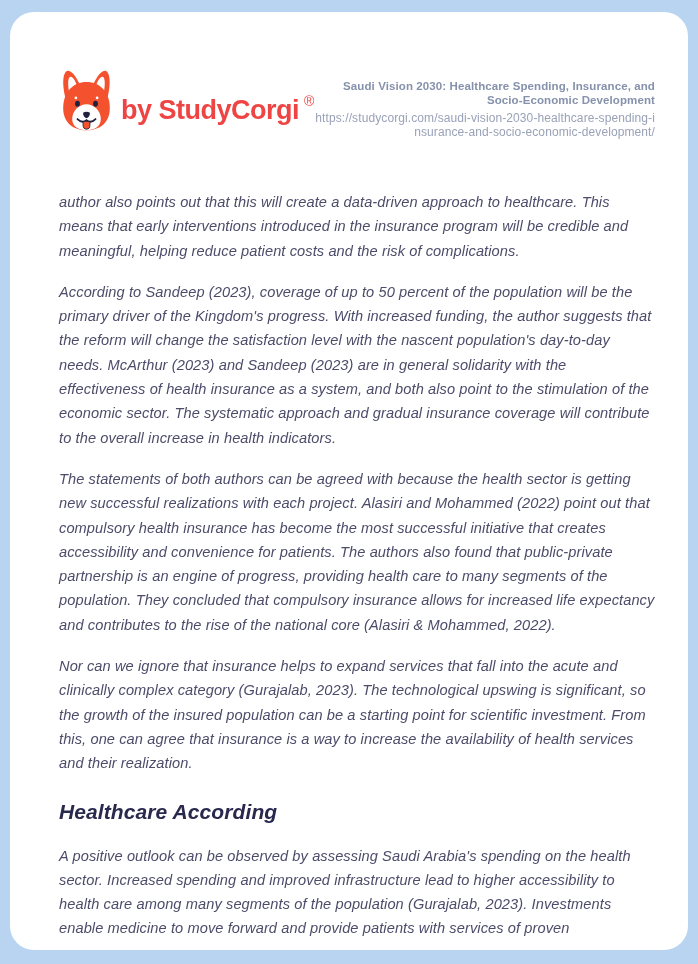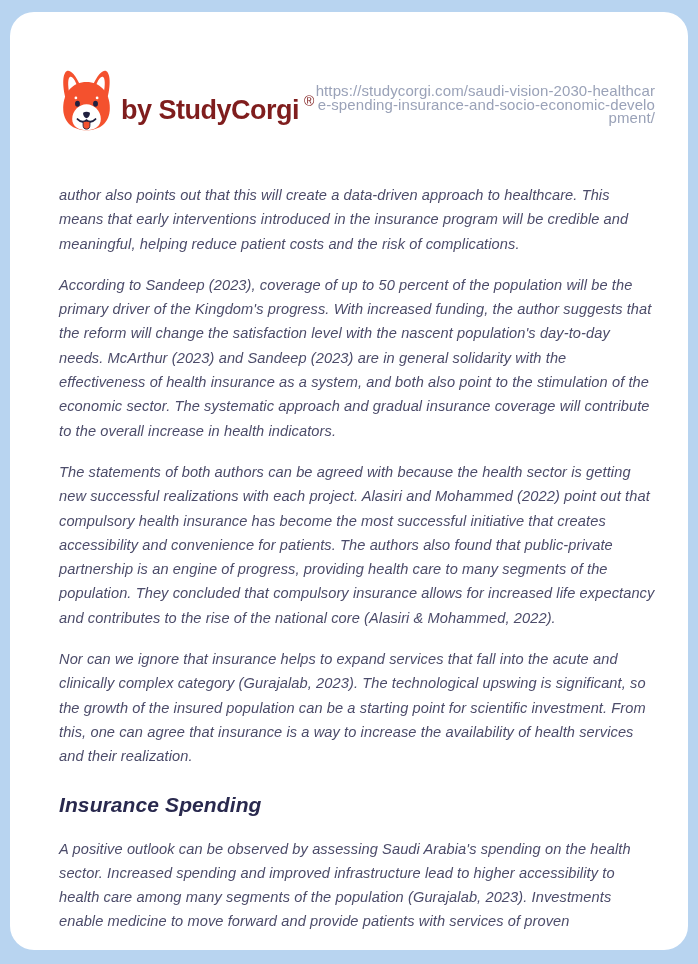--- a/index.html
+++ b/index.html
@@ -27,21 +27,21 @@
   .brand {
     display: flex;
     align-items: flex-end;
     gap: 8px;
     cursor: pointer;
   }
   .corgi-icon { display: block; }
   .brand-text {
     font-size: 27px;
     font-weight: 800;
-    color: #7f1d1d;
+    color: #ef4444;
     letter-spacing: -0.5px;
     line-height: 1;
     padding-bottom: 8px;
     white-space: nowrap;
   }
   .brand-text sup {
     font-size: 14px;
     font-weight: 400;
     vertical-align: 13px;
     margin-left: 5px;
@@ -55,21 +55,21 @@
   .doc-title {
     font-size: 11.5px;
     font-weight: 700;
     line-height: 14px;
     color: #8691AC;
     letter-spacing: 0.1px;
   }
   .doc-url {
     display: block;
     margin-top: 5px;
-    font-size: 15px;
+    font-size: 12px;
     font-weight: 400;
     line-height: 13.5px;
     color: #9AA2B8;
     text-decoration: none;
     word-break: break-all;
     letter-spacing: 0.1px;
   }
   .content {
     padding: 51px 33px 0 49px;
     font-style: italic;
@@ -121,28 +121,29 @@
 
             <path d="M33 96 Q42 105 50 98 Q58 105 67 96" fill="none" stroke="#20203F" stroke-width="3.4" stroke-linecap="round"></path>
 
             <path d="M43.5 101 Q50 99 56.5 101 L56.5 107 Q56.5 115 50 115 Q43.5 115 43.5 107 Z" fill="#F4512E" stroke="#20203F" stroke-width="1.6"></path>
           </svg>
         </span>
         <span class="brand-text"><span>by StudyCorgi</span><sup>®</sup></span>
       </div>
 
       <div class="doc-meta">
+        <div class="doc-title">Saudi Vision 2030: Healthcare Spending, Insurance, and Socio-Economic Development</div>
         <a class="doc-url" href="#">https://studycorgi.com/saudi-vision-2030-healthcare-spending-insurance-and-socio-economic-development/</a>
       </div>
 
     </header>
 
     <main class="content">
       <p class="para">author also points out that this will create a data-driven approach to healthcare. This means that early interventions introduced in the insurance program will be credible and meaningful, helping reduce patient costs and the risk of complications.</p>
       <p class="para">According to Sandeep (2023), coverage of up to 50 percent of the population will be the primary driver of the Kingdom's progress. With increased funding, the author suggests that the reform will change the satisfaction level with the nascent population's day-to-day needs. McArthur (2023) and Sandeep (2023) are in general solidarity with the effectiveness of health insurance as a system, and both also point to the stimulation of the economic sector. The systematic approach and gradual insurance coverage will contribute to the overall increase in health indicators.</p>
       <p class="para">The statements of both authors can be agreed with because the health sector is getting new successful realizations with each project. Alasiri and Mohammed (2022) point out that compulsory health insurance has become the most successful initiative that creates accessibility and convenience for patients. The authors also found that public-private partnership is an engine of progress, providing health care to many segments of the population. They concluded that compulsory insurance allows for increased life expectancy and contributes to the rise of the national core (Alasiri &amp; Mohammed, 2022).</p>
       <p class="para">Nor can we ignore that insurance helps to expand services that fall into the acute and clinically complex category (Gurajalab, 2023). The technological upswing is significant, so the growth of the insured population can be a starting point for scientific investment. From this, one can agree that insurance is a way to increase the availability of health services and their realization.</p>
-      <h2 class="section-heading">Insurance Spending</h2>
+      <h2 class="section-heading">Healthcare According</h2>
       <p class="para">A positive outlook can be observed by assessing Saudi Arabia's spending on the health sector. Increased spending and improved infrastructure lead to higher accessibility to health care among many segments of the population (Gurajalab, 2023). Investments enable medicine to move forward and provide patients with services of proven</p>
     </main>
 
   </div>
 </div>
 
 </body></html>

